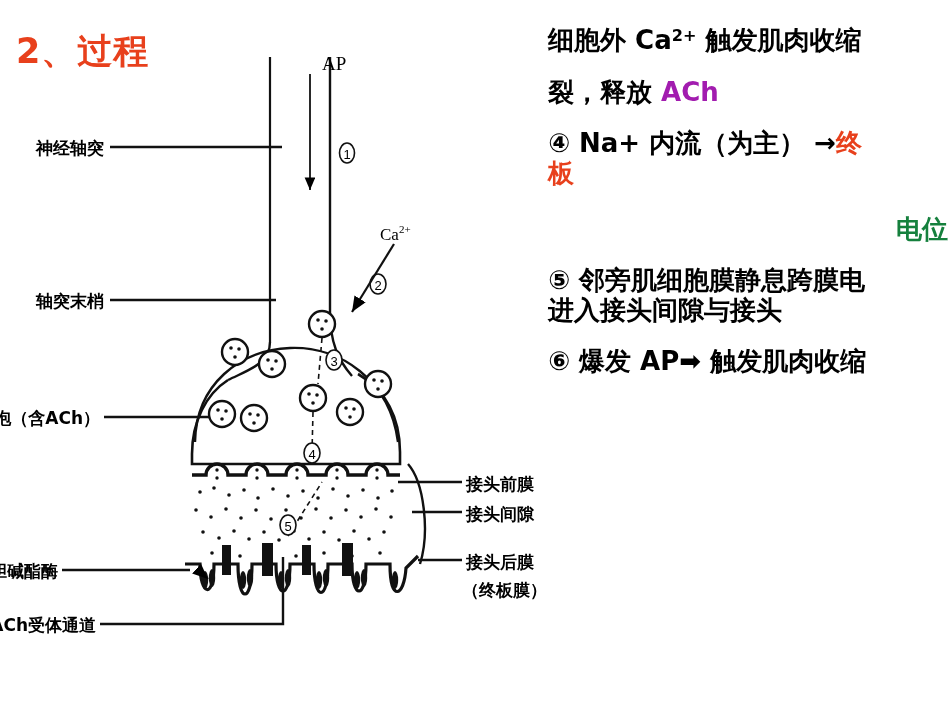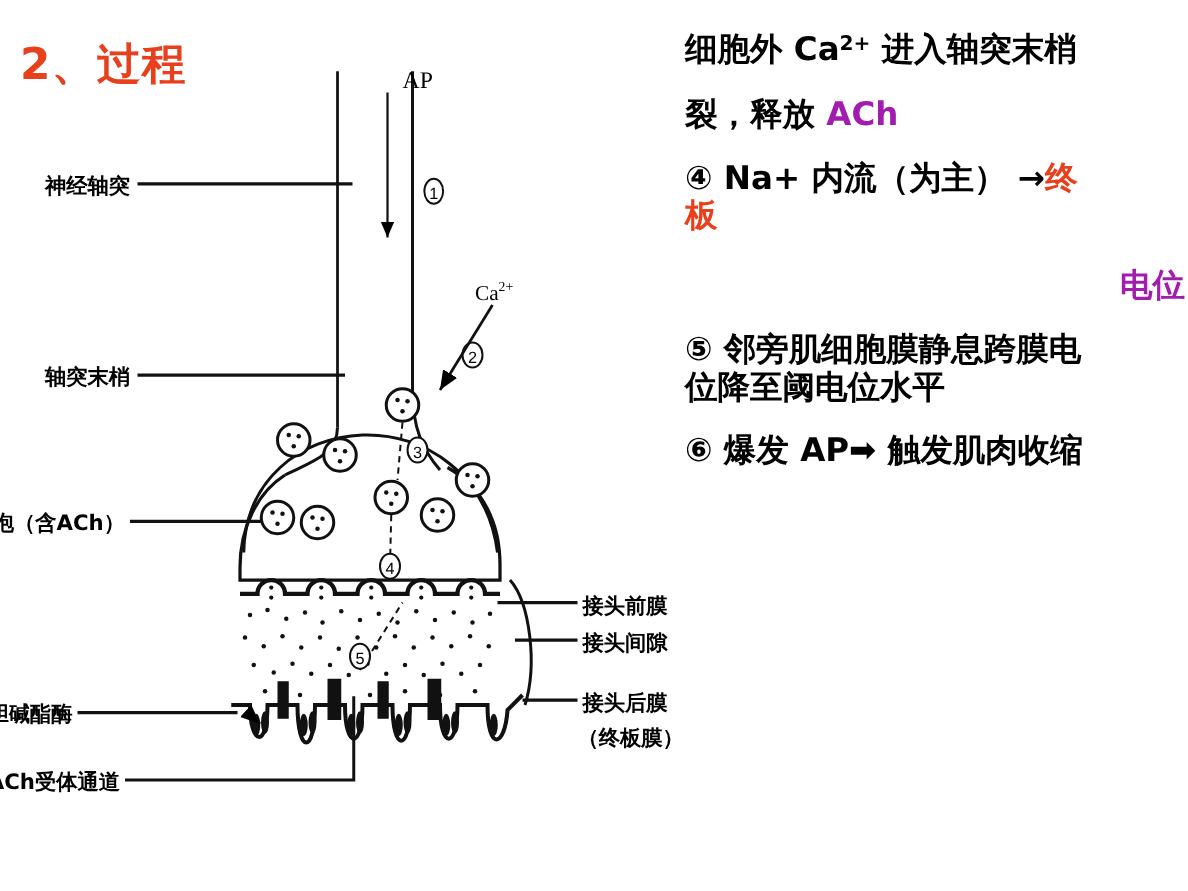--- a/index.html
+++ b/index.html
@@ -258,33 +258,33 @@
 
       <text x="466" y="478" font-size="17" fill="#000" font-family="'DejaVu Sans','Liberation Sans',sans-serif" font-weight="bold">接头前膜</text>
       <text x="466" y="508" font-size="17" fill="#000" font-family="'DejaVu Sans','Liberation Sans',sans-serif" font-weight="bold">接头间隙</text>
       <text x="466" y="556" font-size="17" fill="#000" font-family="'DejaVu Sans','Liberation Sans',sans-serif" font-weight="bold">接头后膜</text>
       <text x="462" y="584" font-size="17" fill="#000" font-family="'DejaVu Sans','Liberation Sans',sans-serif" font-weight="bold">（终板膜）</text>
     </svg>
   </div>
 
   <div id="steps">
       <div class="step">
-        <span class="ln"><span>细胞外 Ca</span><span class=" sup">2+</span><span> 进入轴突末梢</span></span>
+        <span class="ln"><span>细胞外 Ca</span><span class=" sup">2+</span><span> 触发肌肉收缩</span></span>
       </div>
       <div class="step">
         <span class="ln"><span>裂，释放 </span><span class="hl" style="color: #a21caf;">ACh</span></span>
       </div>
       <div class="step">
         <span class="ln"><span>④  Na+ 内流（为主）  →</span><span class="hl" style="color: rgb(232, 64, 28);">终</span></span>
         <span class="ln"><span class="hl" style="color: rgb(232, 64, 28);">板</span></span>
         <span class="ln spacer-line"></span>
-        <span class="ln rt"><span class="hl" style="color: #a21caf;">电位</span></span>
+        <span class="ln rt"><span class="hl" style="color: #15803d;">电位</span></span>
       </div>
       <div class="step">
         <span class="ln"><span>⑤ 邻旁肌细胞膜静息跨膜电</span></span>
-        <span class="ln"><span>位降至阈电位水平</span></span>
+        <span class="ln"><span>进入接头间隙与接头</span></span>
       </div>
       <div class="step">
         <span class="ln"><span>⑥ 爆发 AP➡ 触发肌肉收缩</span></span>
       </div>
     </div>
 
 </div>
 
 </body></html>

